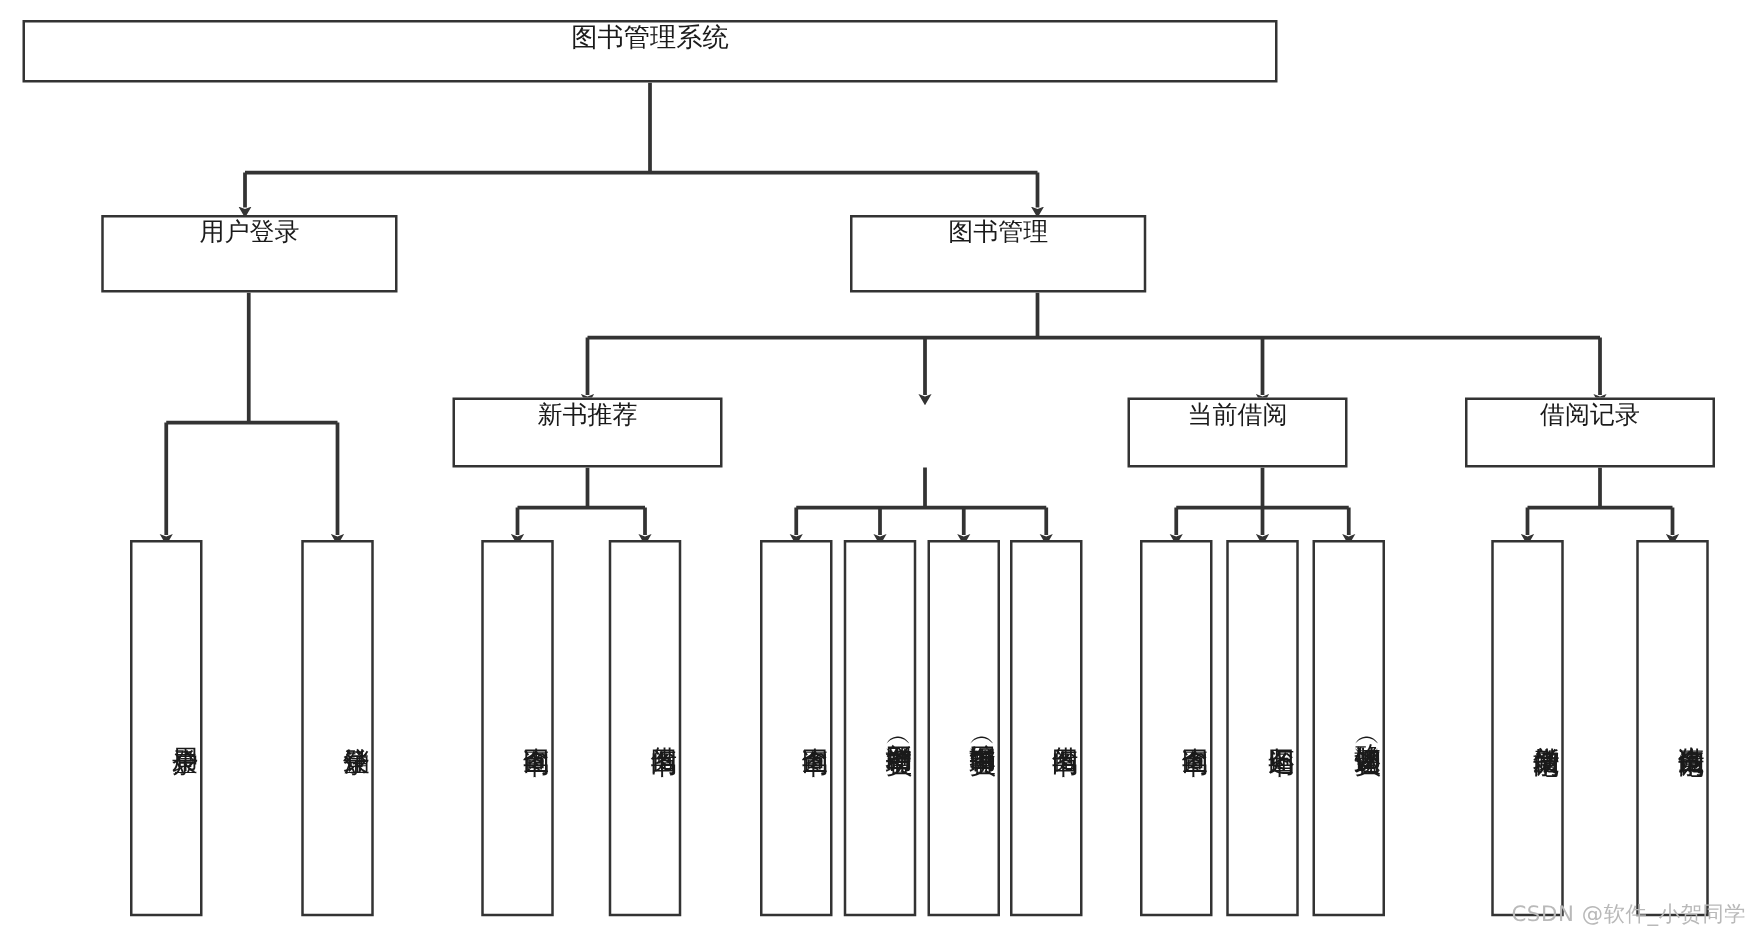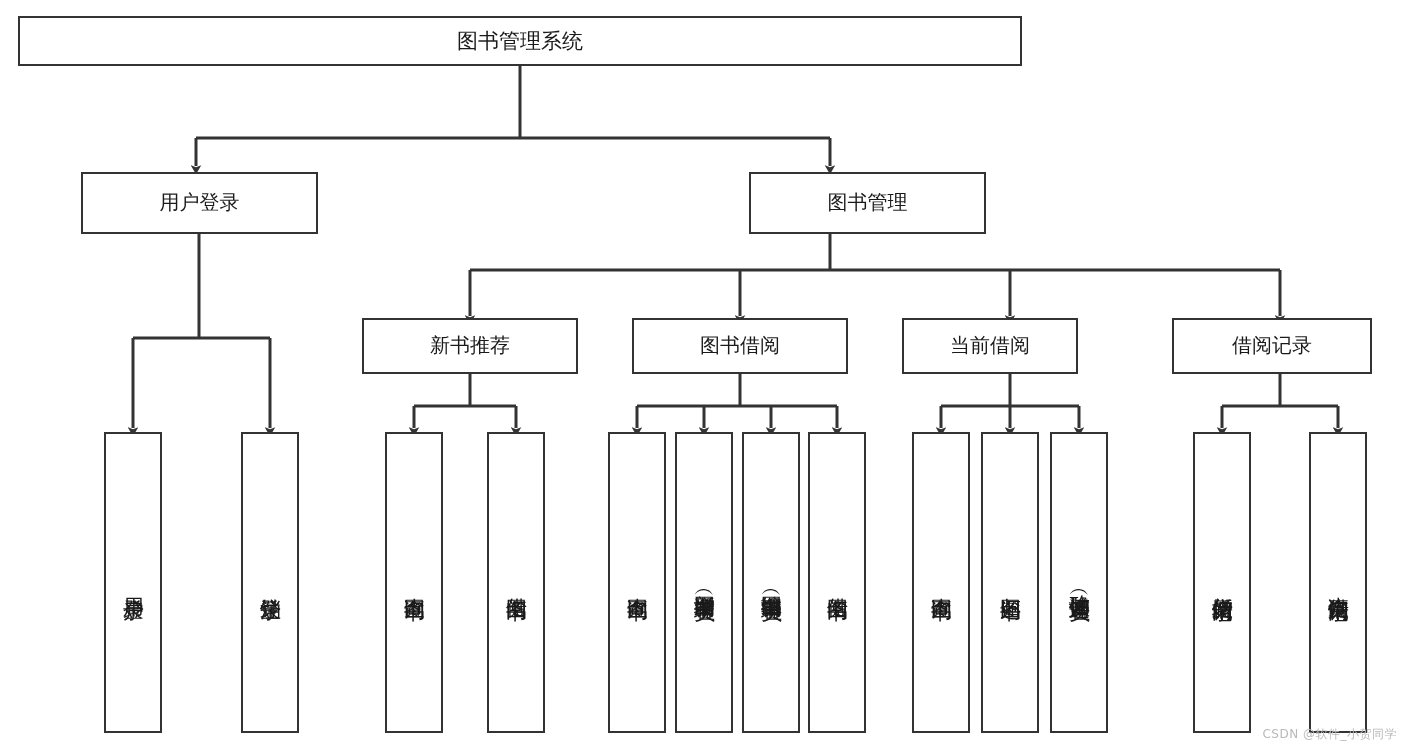--- a/index.html
+++ b/index.html
@@ -24,21 +24,21 @@
     width: 1405px;
     height: 747px;
     pointer-events: none;
   }
   .node {
     position: absolute;
     box-sizing: border-box;
     border: 2px solid #333333;
     background: #ffffff;
     display: flex;
-    align-items: center;
+    align-items: flex-start;
     justify-content: center;
     color: #1a1a1a;
     text-align: center;
     line-height: 1.18;
   }
   .node.root {
     font-size: 21px;
   }
   .node.lvl1 {
     font-size: 20px;
@@ -57,21 +57,21 @@
   .node.leaf .vtext {
     writing-mode: vertical-rl;
     text-orientation: upright;
     display: block;
     white-space: nowrap;
   }
   #watermark {
     position: absolute;
     right: 8px;
     bottom: 4px;
-    font-size: 12px;
+    font-size: 17px;
     color: #b9b9b9;
     white-space: nowrap;
     letter-spacing: 0.5px;
   }
 </style>
 </head>
 <body>
 
 <div id="canvas">
 
@@ -127,29 +127,26 @@
     </g>
   </svg>
 
   <div class="node root" style="left:18px; top:16px; width:1004px; height:50px;">
     <span>图书管理系统</span>
   </div>
 
   <div class="node lvl1" style="left:81px; top:172px; width:237px; height:62px;">
     <span>用户登录</span>
   </div>
-  <div class="node lvl1" style="left:749px; top:172px; width:237px; height:62px;">
+  <div class="node lvl1" style="left:680px; top:172px; width:237px; height:62px;">
     <span>图书管理</span>
   </div>
 
   <div class="node lvl2" style="left:362px; top:318px; width:216px; height:56px;">
     <span>新书推荐</span>
-  </div>
-  <div class="node lvl2" style="left:632px; top:318px; width:216px; height:56px;">
-    <span>图书借阅</span>
   </div>
   <div class="node lvl2" style="left:902px; top:318px; width:176px; height:56px;">
     <span>当前借阅</span>
   </div>
   <div class="node lvl2" style="left:1172px; top:318px; width:200px; height:56px;">
     <span>借阅记录</span>
   </div>
 
   <div class="node leaf" style="left:104px; top:432px; width:58px; height:301px;">
     <span class="vtext">用户登录</span>

